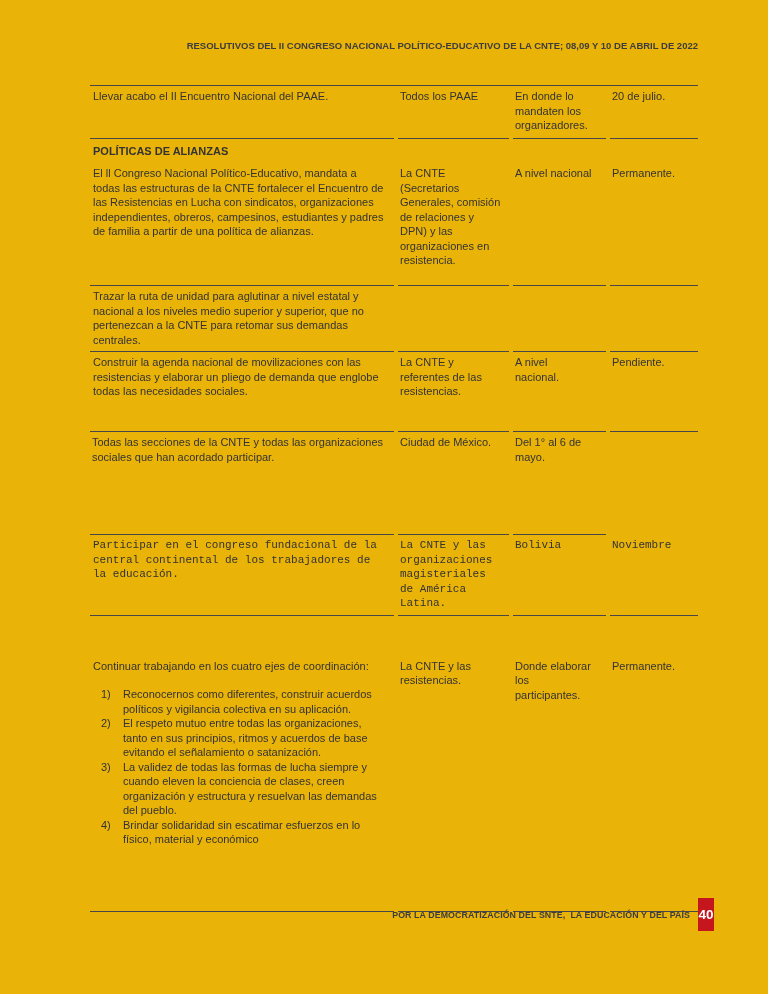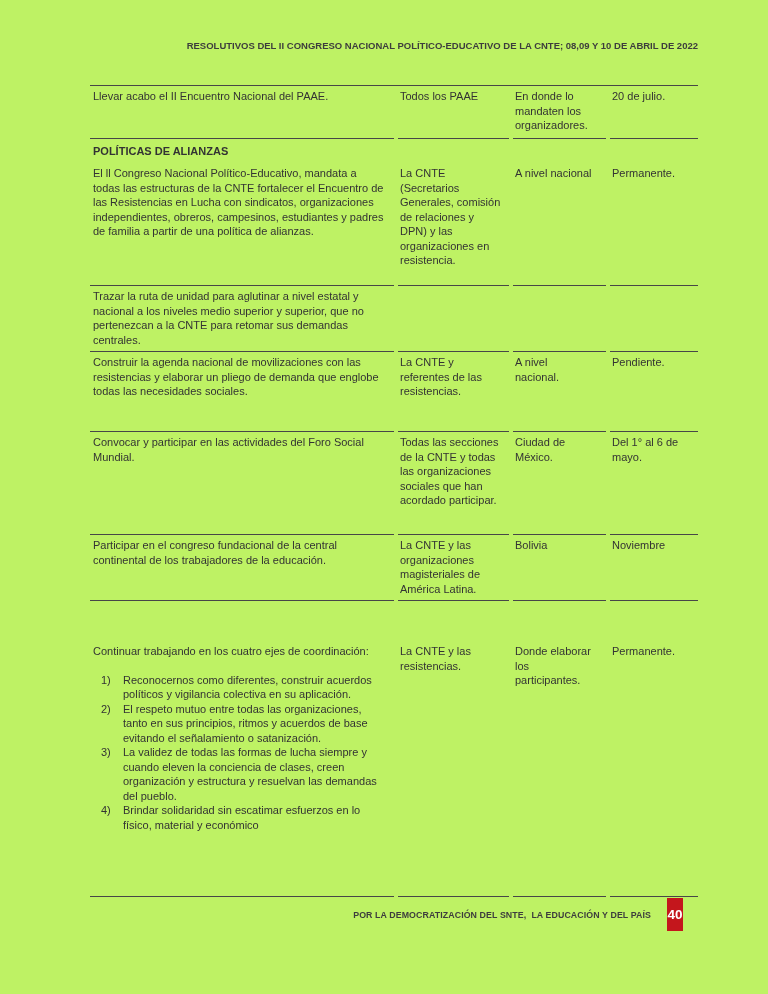--- a/index.html
+++ b/index.html
@@ -5,21 +5,21 @@
   * { margin: 0; padding: 0; box-sizing: border-box; }
   html, body { background: #ffffff; }
   body {
     font-family: "Liberation Sans", sans-serif;
     color: #333333;
   }
   .page {
     position: relative;
     width: 768px;
     height: 994px;
-    background: #bef264;
+    background: #eab308;
     overflow: hidden;
   }
   .doc-header {
     position: absolute;
     top: 40px;
     right: 70px;
     left: 90px;
     text-align: right;
     font-size: 9.5px;
     font-weight: bold;
@@ -49,40 +49,40 @@
   .trow.no-rule > .cell { border-bottom: none; }
   .cell.c-who   { padding: 3px 8px 4px 2px; }
   .cell.c-where { padding: 3px 12px 4px 2px; }
   .cell.c-when  { padding: 3px 4px 4px 2px; }
   .r1 > .cell { min-height: 53px; }
   .rsec > .cell { min-height: 24px; }
   .r2 > .cell { min-height: 123px; }
   .r3 > .cell { min-height: 60px; }
   .r4 > .cell { min-height: 80px; }
   .r5 > .cell { min-height: 103px; }
-  .r6 > .cell { min-height: 61px; }
+  .r6 > .cell { min-height: 61px; font-family: Liberation Mono, monospace; }
   .r7 > .cell { min-height: 256px; margin-top: 40px; }
   .section-title {
     font-weight: bold;
     grid-column: 1 / -1;
     padding-top: 5px !important;
   }
   .num-list { margin-top: 14px; margin-left: 8px; }
   .num-item {
     display: grid;
     grid-template-columns: 22px 1fr;
   }
   .num-item .marker { }
   .doc-footer {
     position: absolute;
     top: 898px;
-    right: 85px;
+    right: 54px;
     display: flex;
     align-items: center;
-    gap: 16px;
+    gap: 8px;
   }
   .footer-slogan {
     font-size: 8.8px;
     font-weight: bold;
     color: #3d3d3d;
     white-space: pre;
     letter-spacing: 0.1px;
   }
   .page-badge {
     width: 16px;
@@ -133,21 +133,20 @@
     </div>
 
     <div class="trow r4">
       <div class="cell c-act">Construir la agenda nacional de movilizaciones con las resistencias y elaborar un pliego de demanda que englobe todas las necesidades sociales.</div>
       <div class="cell c-who">La CNTE y referentes de las resistencias.</div>
       <div class="cell c-where">A nivel nacional.</div>
       <div class="cell c-when">Pendiente.</div>
     </div>
 
     <div class="trow r5">
-      <div class="cell c-act">Convocar y participar en las actividades del Foro Social Mundial.</div>
       <div class="cell c-who">Todas las secciones de la CNTE y todas las organizaciones sociales que han acordado participar.</div>
       <div class="cell c-where">Ciudad de México.</div>
       <div class="cell c-when">Del 1° al 6 de mayo.</div>
     </div>
 
     <div class="trow r6">
       <div class="cell c-act">Participar en el congreso fundacional de la central continental de los trabajadores de la educación.</div>
       <div class="cell c-who">La CNTE y las organizaciones magisteriales de América Latina.</div>
       <div class="cell c-where">Bolivia</div>
       <div class="cell c-when">Noviembre</div>

